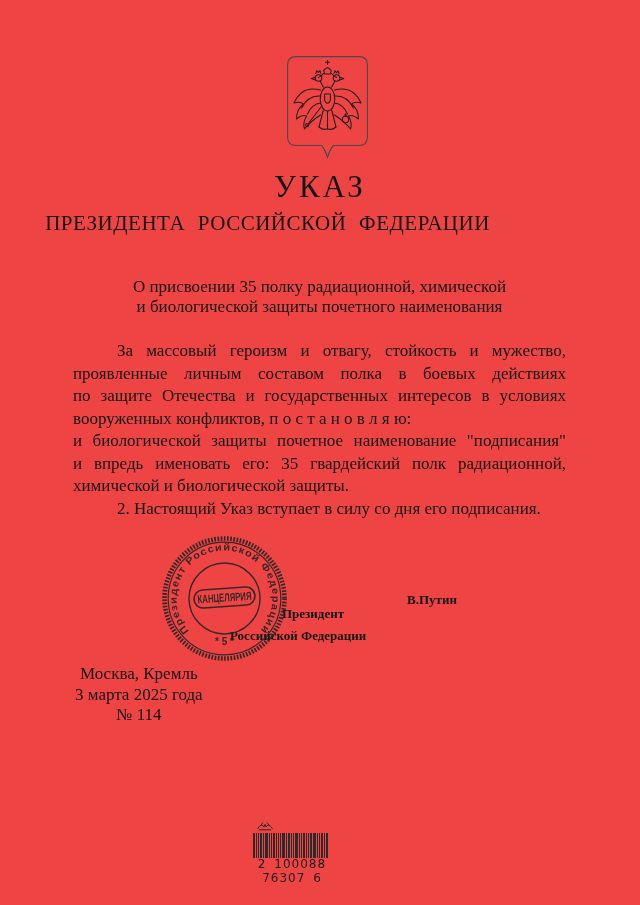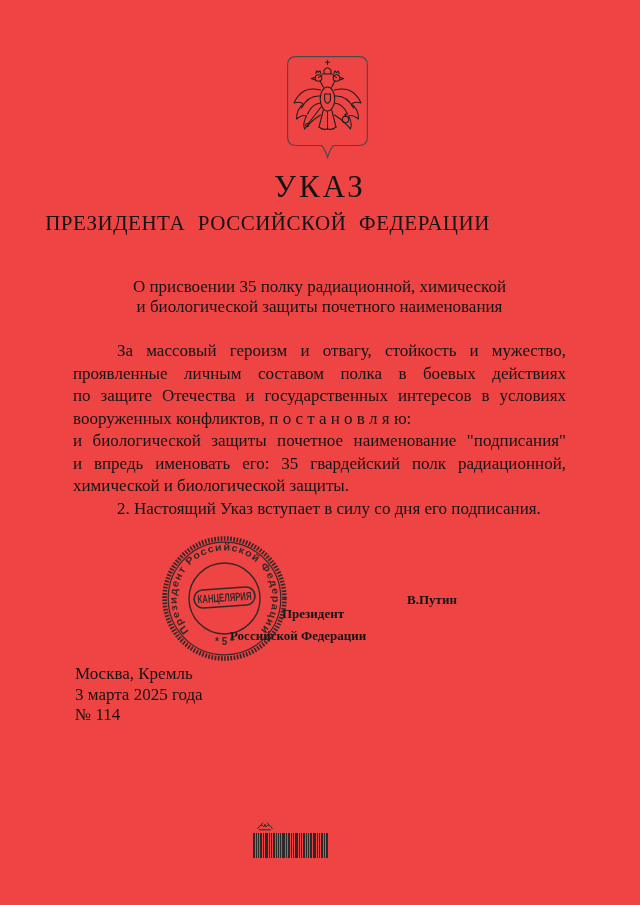--- a/index.html
+++ b/index.html
@@ -49,21 +49,21 @@
   .sig-1{left:282px;top:606px;}
   .sig-2{left:230px;top:628px;}
   .sig-name{left:407px;top:592px;}
 
   
   .stamp{left:160px;top:534px;width:129px;height:129px;opacity:.92;}
 
   
   .footer{
     left:75px;top:664px;
-    font-size:17px;line-height:20.5px;
+    font-size:17px;line-height:20.5px;text-align:center;
   }
 
   
   .mini-emblem{left:256px;top:819px;width:18px;height:12px;}
   .bars{
     left:253px;top:833px;width:80px;height:25px;
     display:flex;align-items:stretch;
   }
   .bars span{display:block;height:100%;background:#2a2a2a;margin-right:1px;flex:0 0 auto;}
   .barcode-digits{
@@ -205,14 +205,15 @@
       <span style="width: 1px;"></span>
       <span style="width: 1px;"></span>
       <span style="width: 2px;"></span>
       <span style="width: 3px;"></span>
       <span style="width: 1px;"></span>
       <span style="width: 1px;"></span>
       <span style="width: 2px;"></span>
       <span style="width: 1px;"></span>
       <span style="width: 2px;"></span>
     </div>
+  <div class="abs barcode-digits">2 100088 76307  6</div>
 
 </div>
 
 </body></html>

